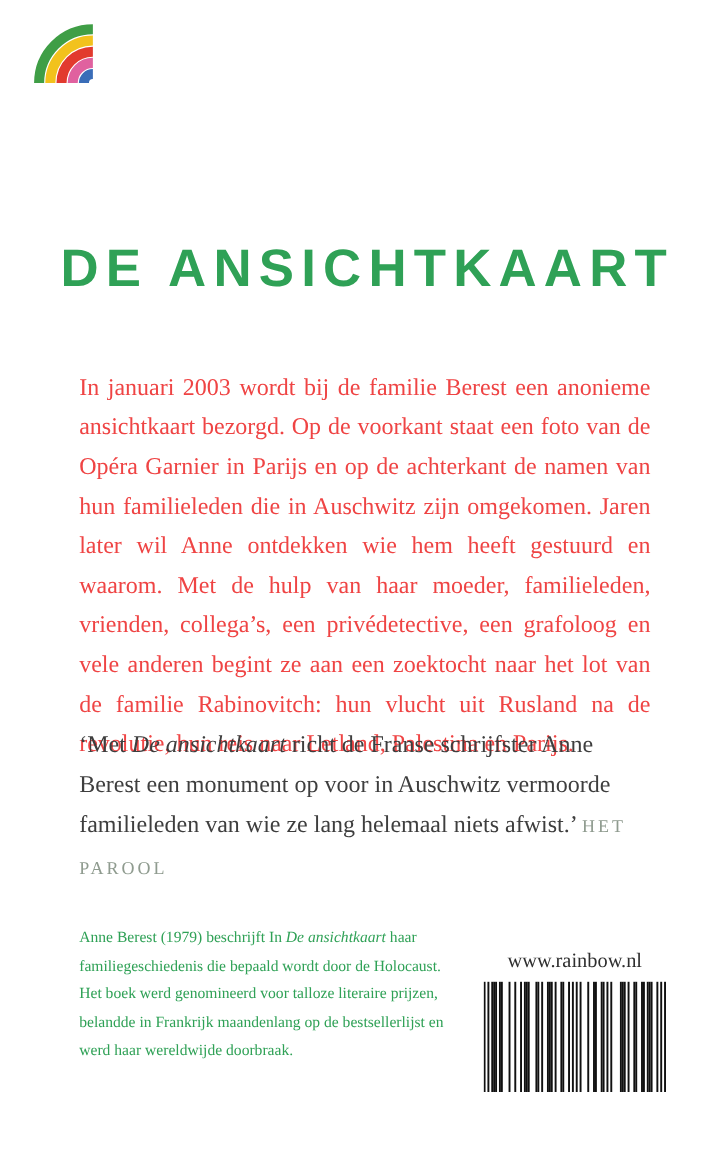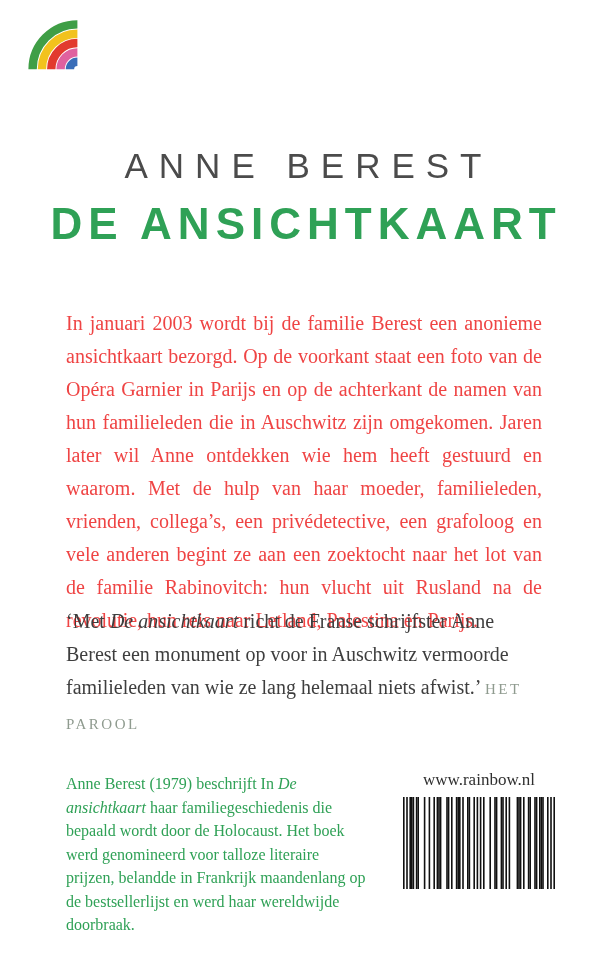--- a/index.html
+++ b/index.html
@@ -69,36 +69,37 @@
   .attribution {
     font-size: 15px;
     letter-spacing: 2.5px;
     color: #8f9b8f;
   }
   .bio {
     position: absolute;
     top: 756px;
     left: 66px;
     width: 304px;
-    font-size: 16px;
+    font-size: 13px;
     line-height: 23.5px;
     color: #2fa156;
   }
   .bio .book-title-italic { font-style: italic; }
   .footer-right {
     position: absolute;
     top: 770px;
     left: 394px;
     width: 170px;
     text-align: center;
   }
   .website {
     font-size: 17px;
     color: #2f2f2f;
     margin-bottom: 7px;
+    margin-top: 21px;
   }
   .barcode-svg {
     display: block;
     margin: 0 auto;
     width: 152px;
     height: 92px;
     background: #ffffff;
   }
   .barcode-svg rect { fill: #111111; }
   .isbn {
@@ -116,21 +117,20 @@
 
   <svg class="logo" viewBox="0 0 60 62" aria-hidden="true">
 
     <path d="M 6 58 A 48 48 0 0 1 54 10" fill="none" stroke="#3f9e46" stroke-width="9"></path>
     <path d="M 16 58 A 38 38 0 0 1 54 20" fill="none" stroke="#f2c21d" stroke-width="9"></path>
     <path d="M 26 58 A 28 28 0 0 1 54 30" fill="none" stroke="#e23a2e" stroke-width="9"></path>
     <path d="M 36 58 A 18 18 0 0 1 54 40" fill="none" stroke="#e0619f" stroke-width="9"></path>
     <path d="M 46 58 A 8 8 0 0 1 54 50" fill="none" stroke="#3a6db8" stroke-width="9"></path>
   </svg>
 
-  <div class="author">ANNE BEREST</div>
 
   <div class="title">DE ANSICHTKAART</div>
 
   <p class="synopsis">In januari 2003 wordt bij de familie Berest een anonieme ansichtkaart bezorgd. Op de voorkant staat een foto van de Opéra Garnier in Parijs en op de achterkant de namen van hun familieleden die in Auschwitz zijn omgekomen. Jaren later wil Anne ontdekken wie hem heeft gestuurd en waarom. Met de hulp van haar moeder, familieleden, vrienden, collega’s, een privédetective, een grafoloog en vele anderen begint ze aan een zoektocht naar het lot van de familie Rabinovitch: hun vlucht uit Rusland na de revolutie, hun reis naar Letland, Palestina en Parijs.</p>
 
   <p class="quote"><span>‘Met </span><span class="book-title-italic">De ansichtkaart</span><span> richt de Franse schrijfster Anne Berest een monument op voor in Auschwitz vermoorde familieleden van wie ze lang helemaal niets afwist.’ </span><span class="attribution">HET PAROOL</span></p>
 
   <p class="bio"><span>Anne Berest (1979) beschrijft In </span><span class="book-title-italic">De ansichtkaart</span><span> haar familiegeschiedenis die bepaald wordt door de Holocaust. Het boek werd genomineerd voor talloze literaire prijzen, belandde in Frankrijk maandenlang op de bestsellerlijst en werd haar wereldwijde doorbraak.</span></p>
 
   <div class="footer-right">

